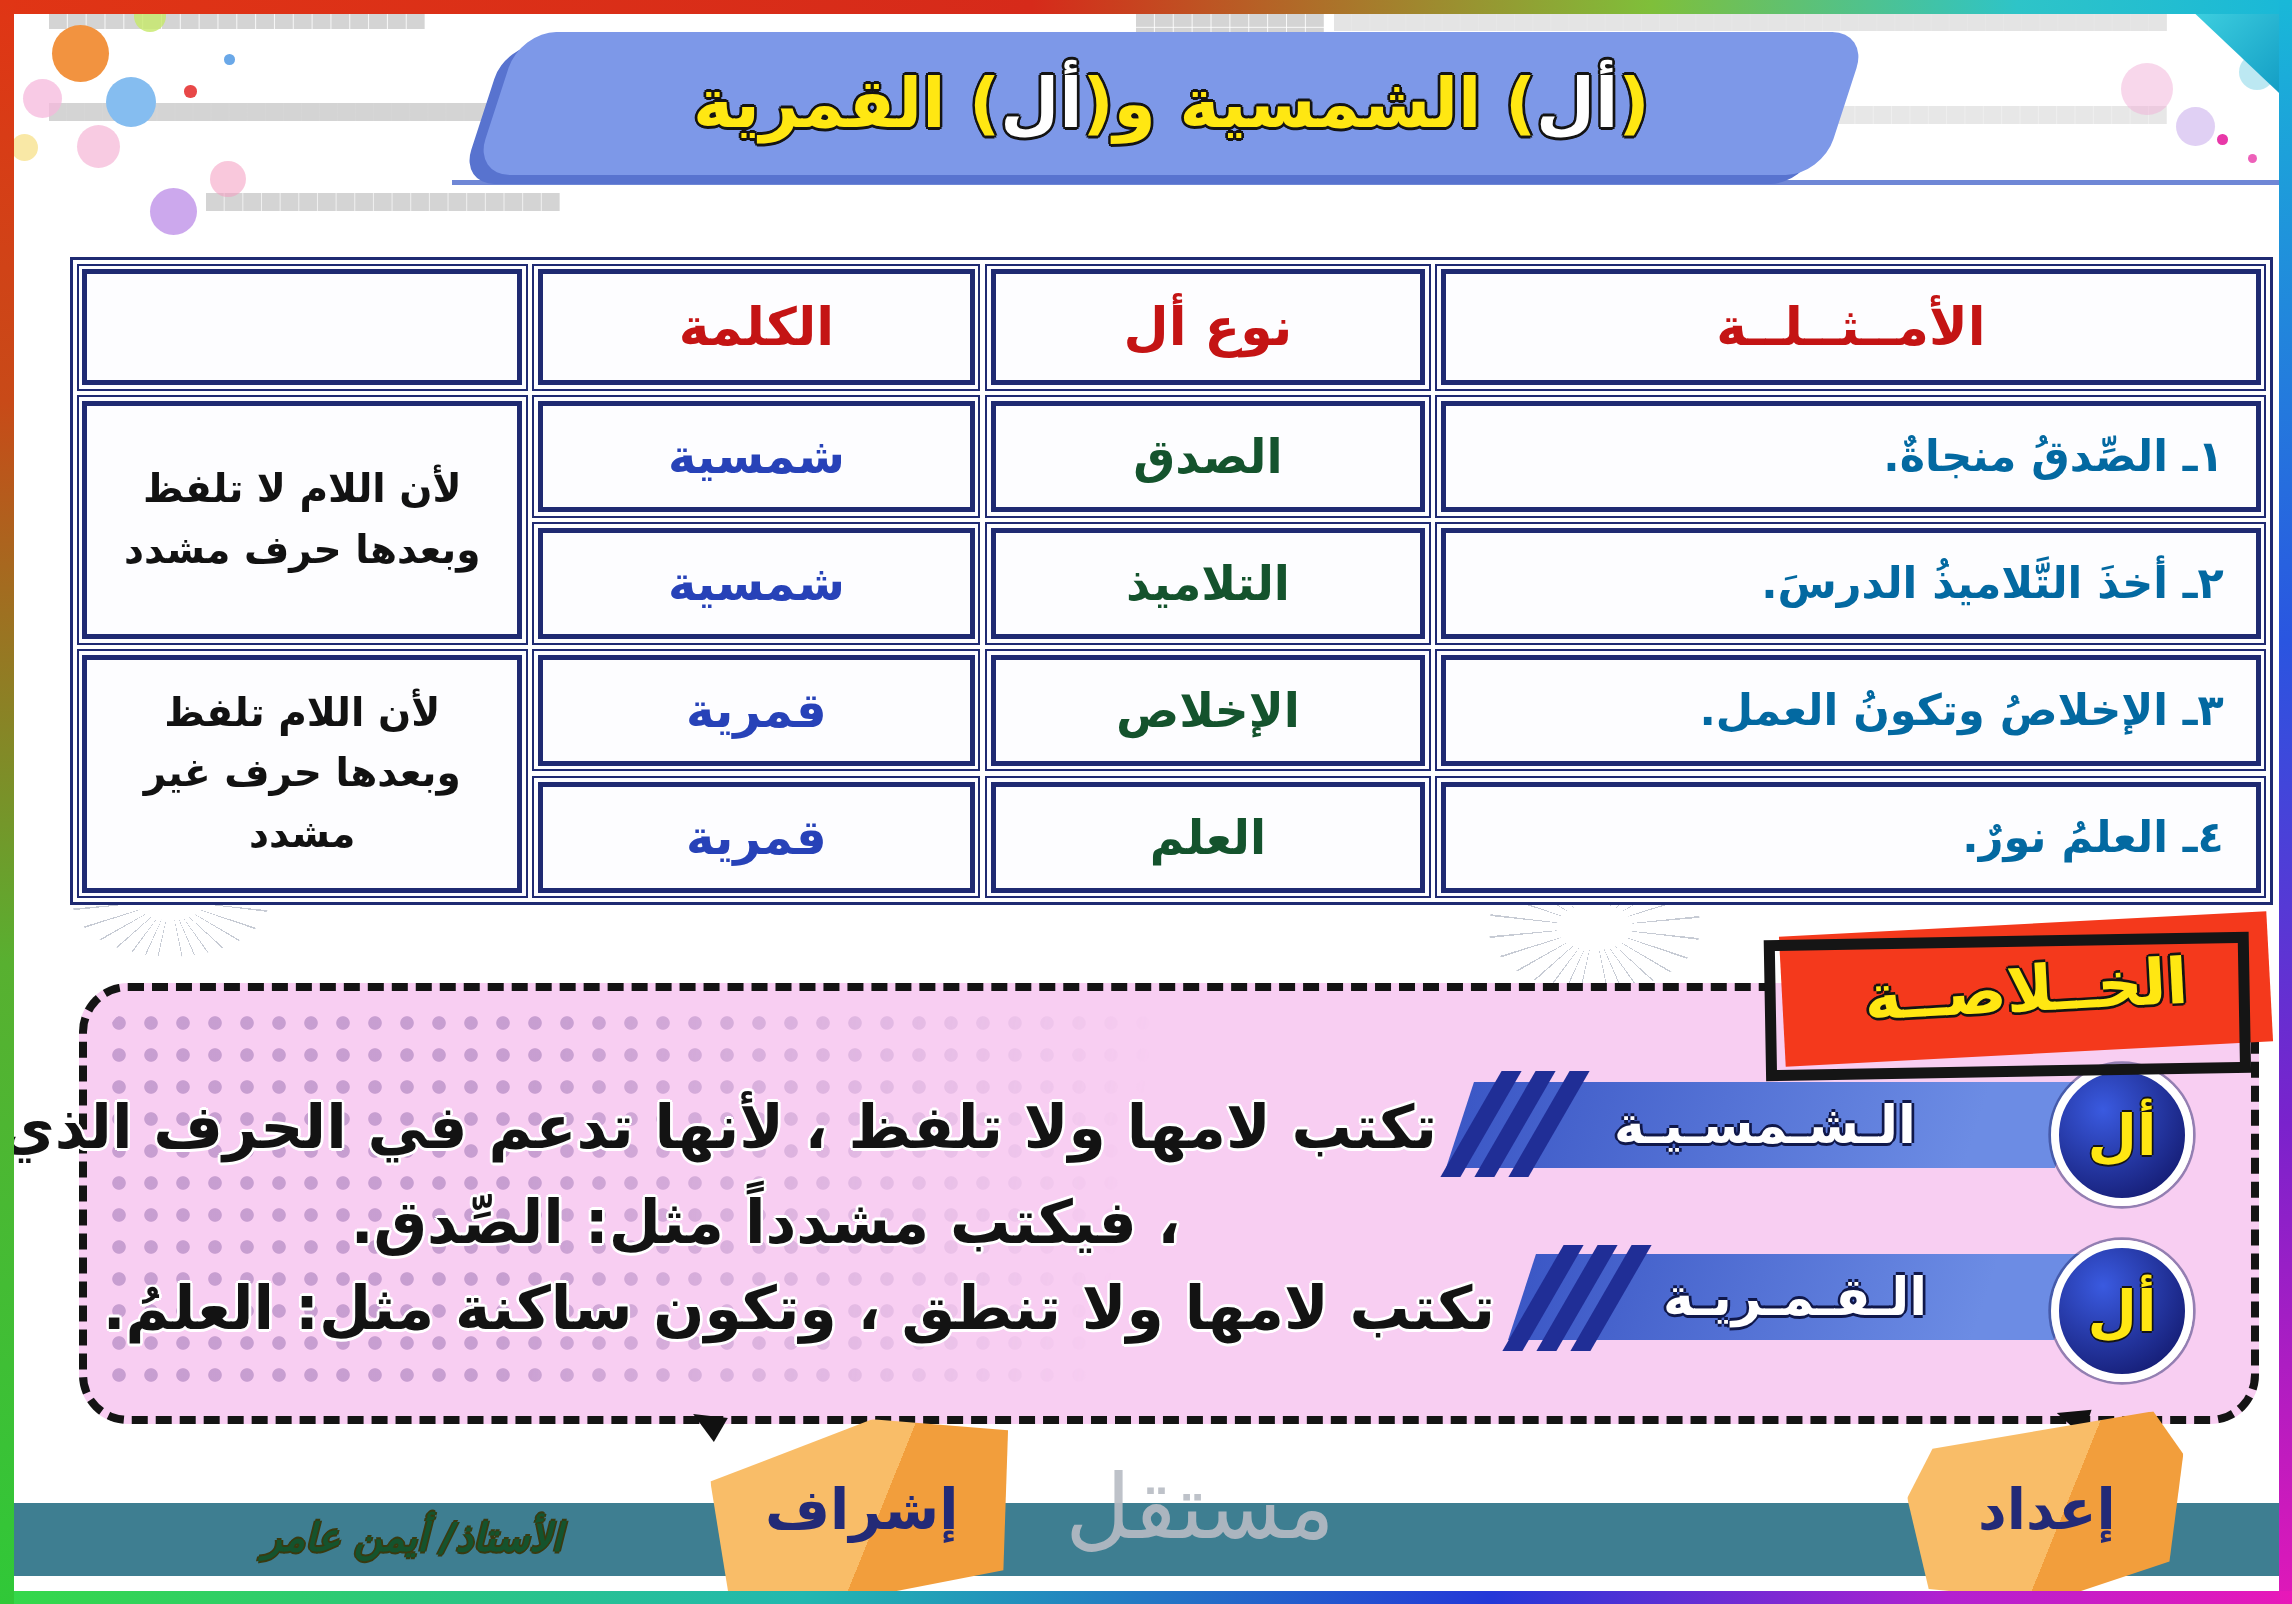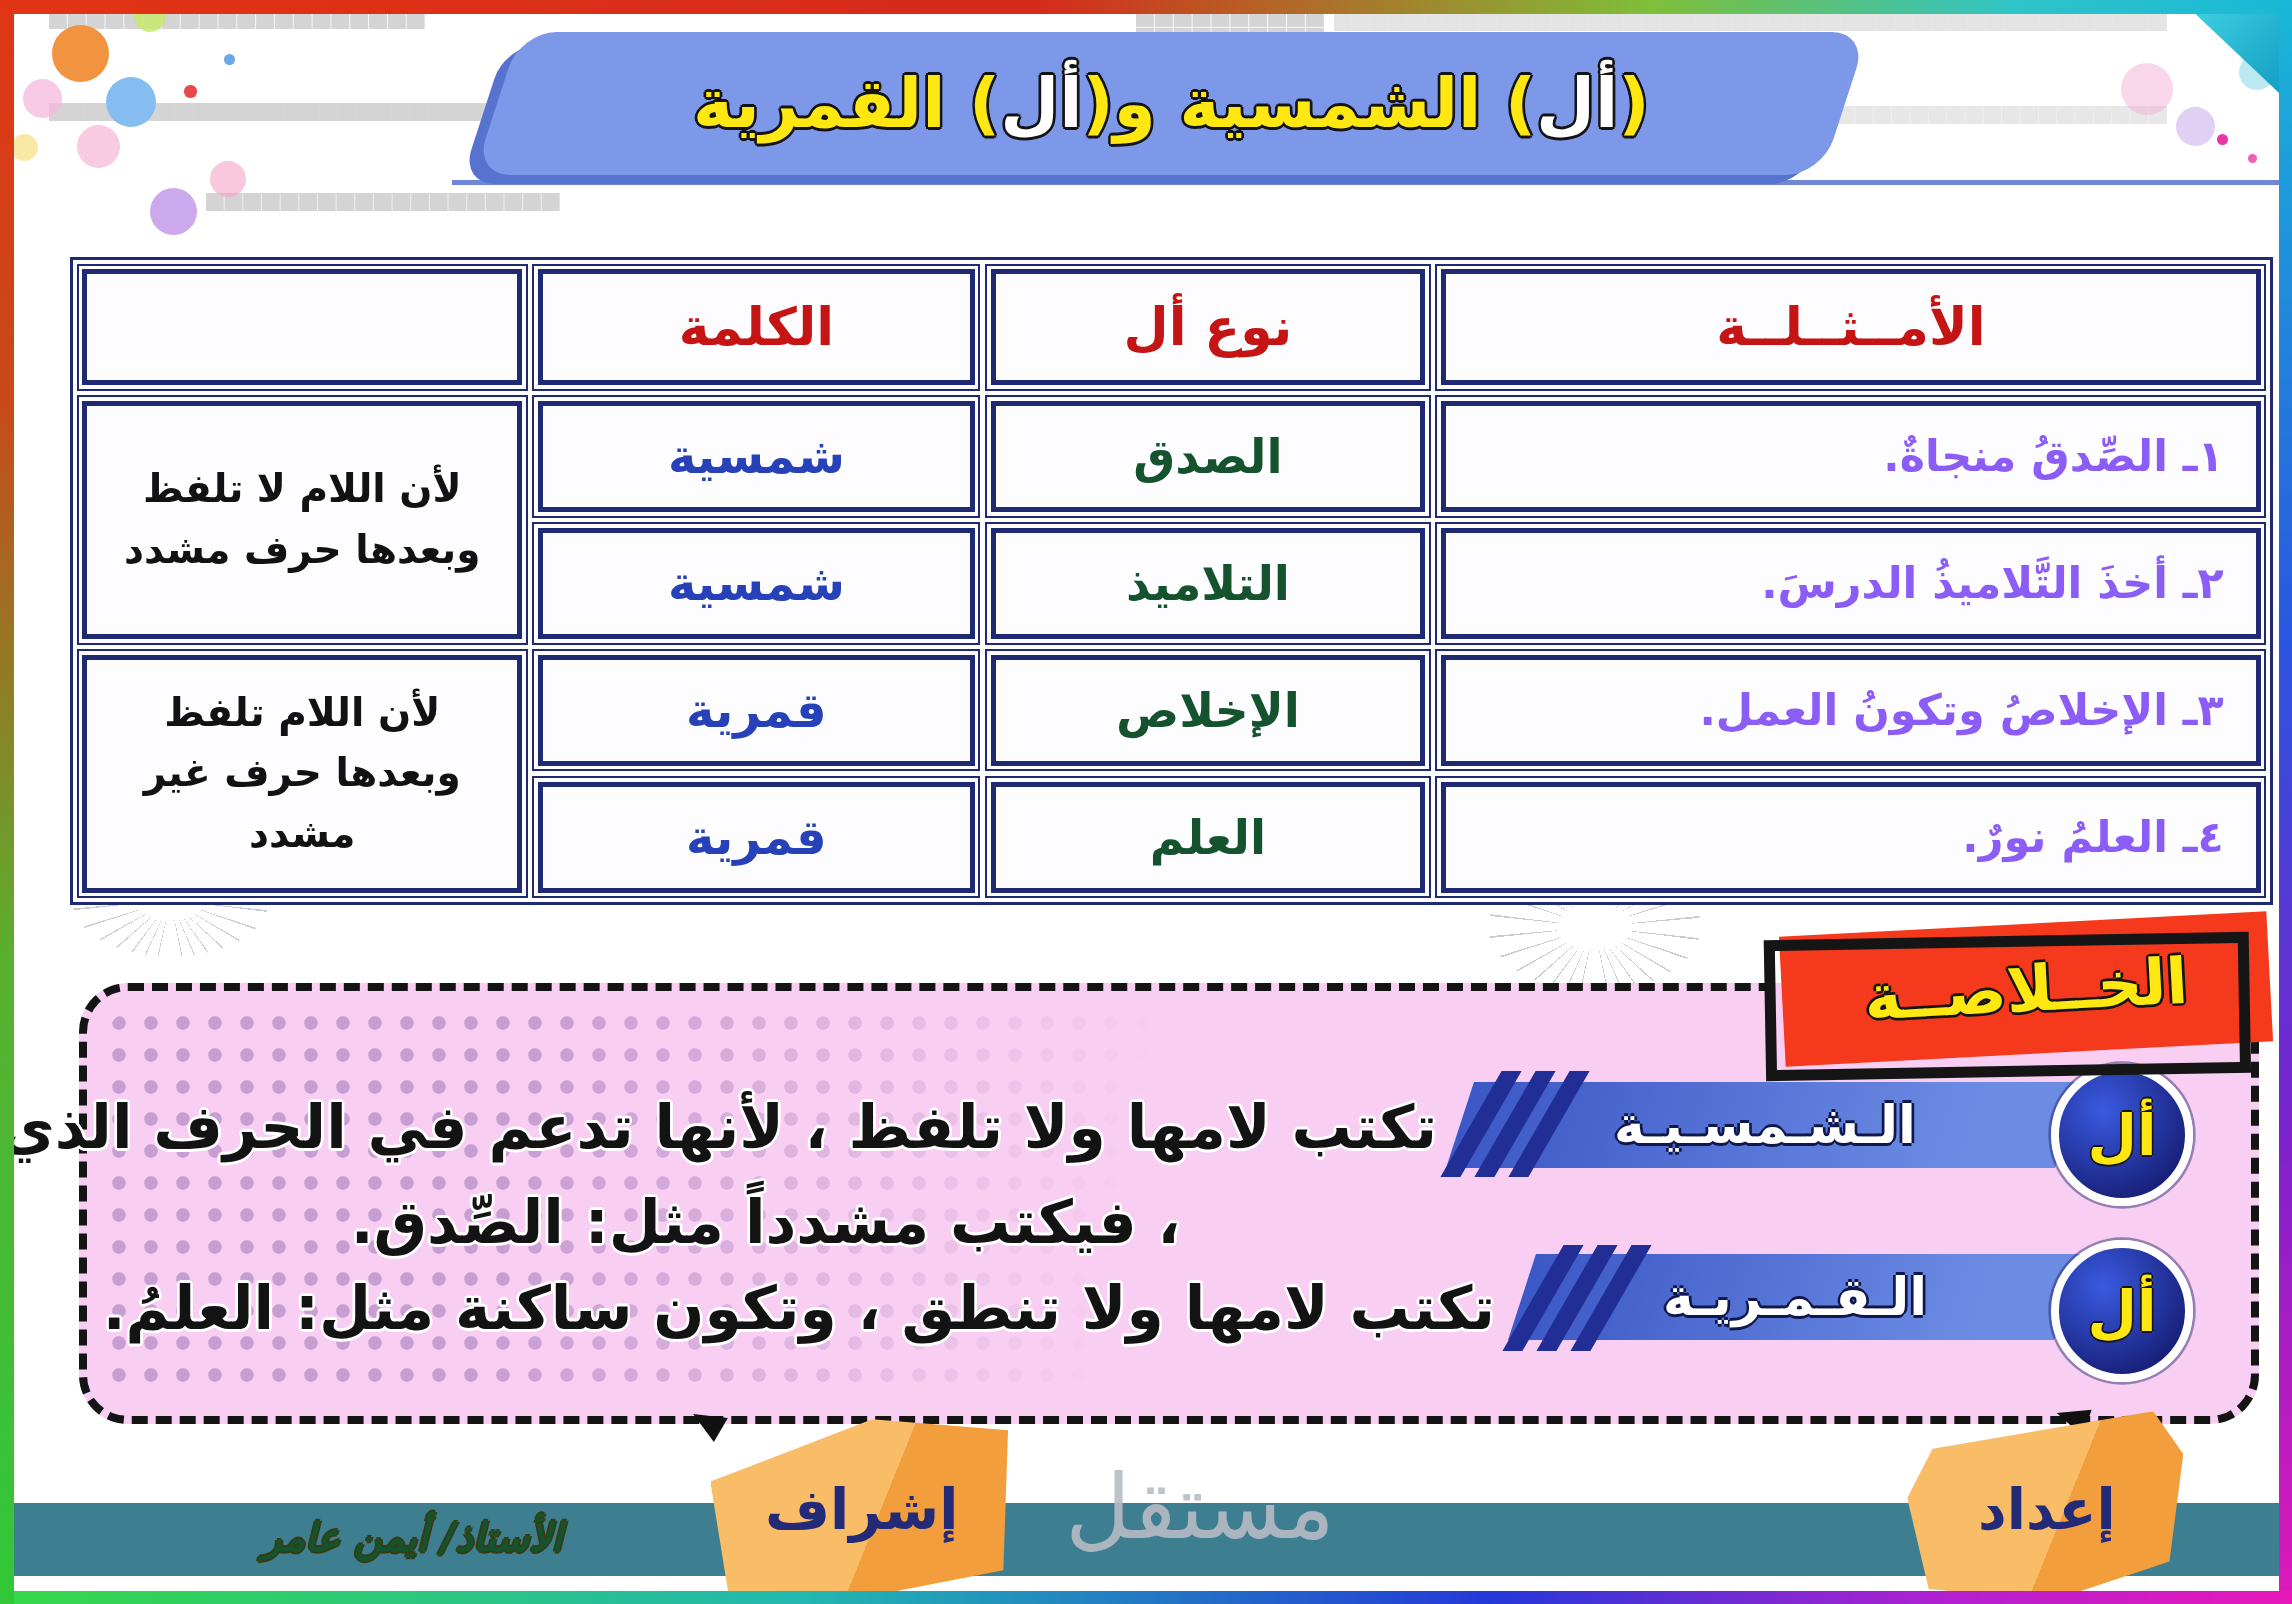--- a/index.html
+++ b/index.html
@@ -41,21 +41,21 @@
 
   
   .grammar-table{position:absolute;left:70px;top:257px;width:2203px;height:648px;z-index:3;
       direction:rtl;display:grid;grid-template-columns:831px 446px 448px 1fr;
       grid-template-rows:127px repeat(4,1fr);gap:4.5px;background:#fff;border:3.6px solid #1f2a72;padding:3.6px;}
   .cell{border:2.7px solid #1f2a72;padding:3.6px;background:#fdfdff;}
   .cin{width:100%;height:100%;border:5.4px solid #1f2a72;display:flex;align-items:center;justify-content:center;
       font-weight:bold;}
   .cin.start{justify-content:flex-start;padding-inline-start:32px;}
   .hd .cin{color:#c41414;font-size:52px;}
-  .ex .cin{color:#8b5cf6;font-size:43px;white-space:nowrap;}
+  .ex .cin{color:#0369a1;font-size:43px;white-space:nowrap;}
   .word .cin{color:#14532d;font-size:47px;}
   .type .cin{color:#2742b8;font-size:48px;}
   .reason{grid-row:span 2;}
   .reason .cin{color:#121212;font-size:39px;text-align:center;line-height:1.55;padding:0 25px;}
 
   
   .khulasa{position:absolute;left:1782px;top:924px;width:488px;height:130px;z-index:6;
       background:#f4391c;transform:rotate(-3deg);display:flex;align-items:center;justify-content:center;}
   .khulasa::after{content:"";position:absolute;left:-18px;right:21.5px;top:10.7px;bottom:-21.5px;
       border:11.6px solid #151515;transform:rotate(2deg);pointer-events:none;}

